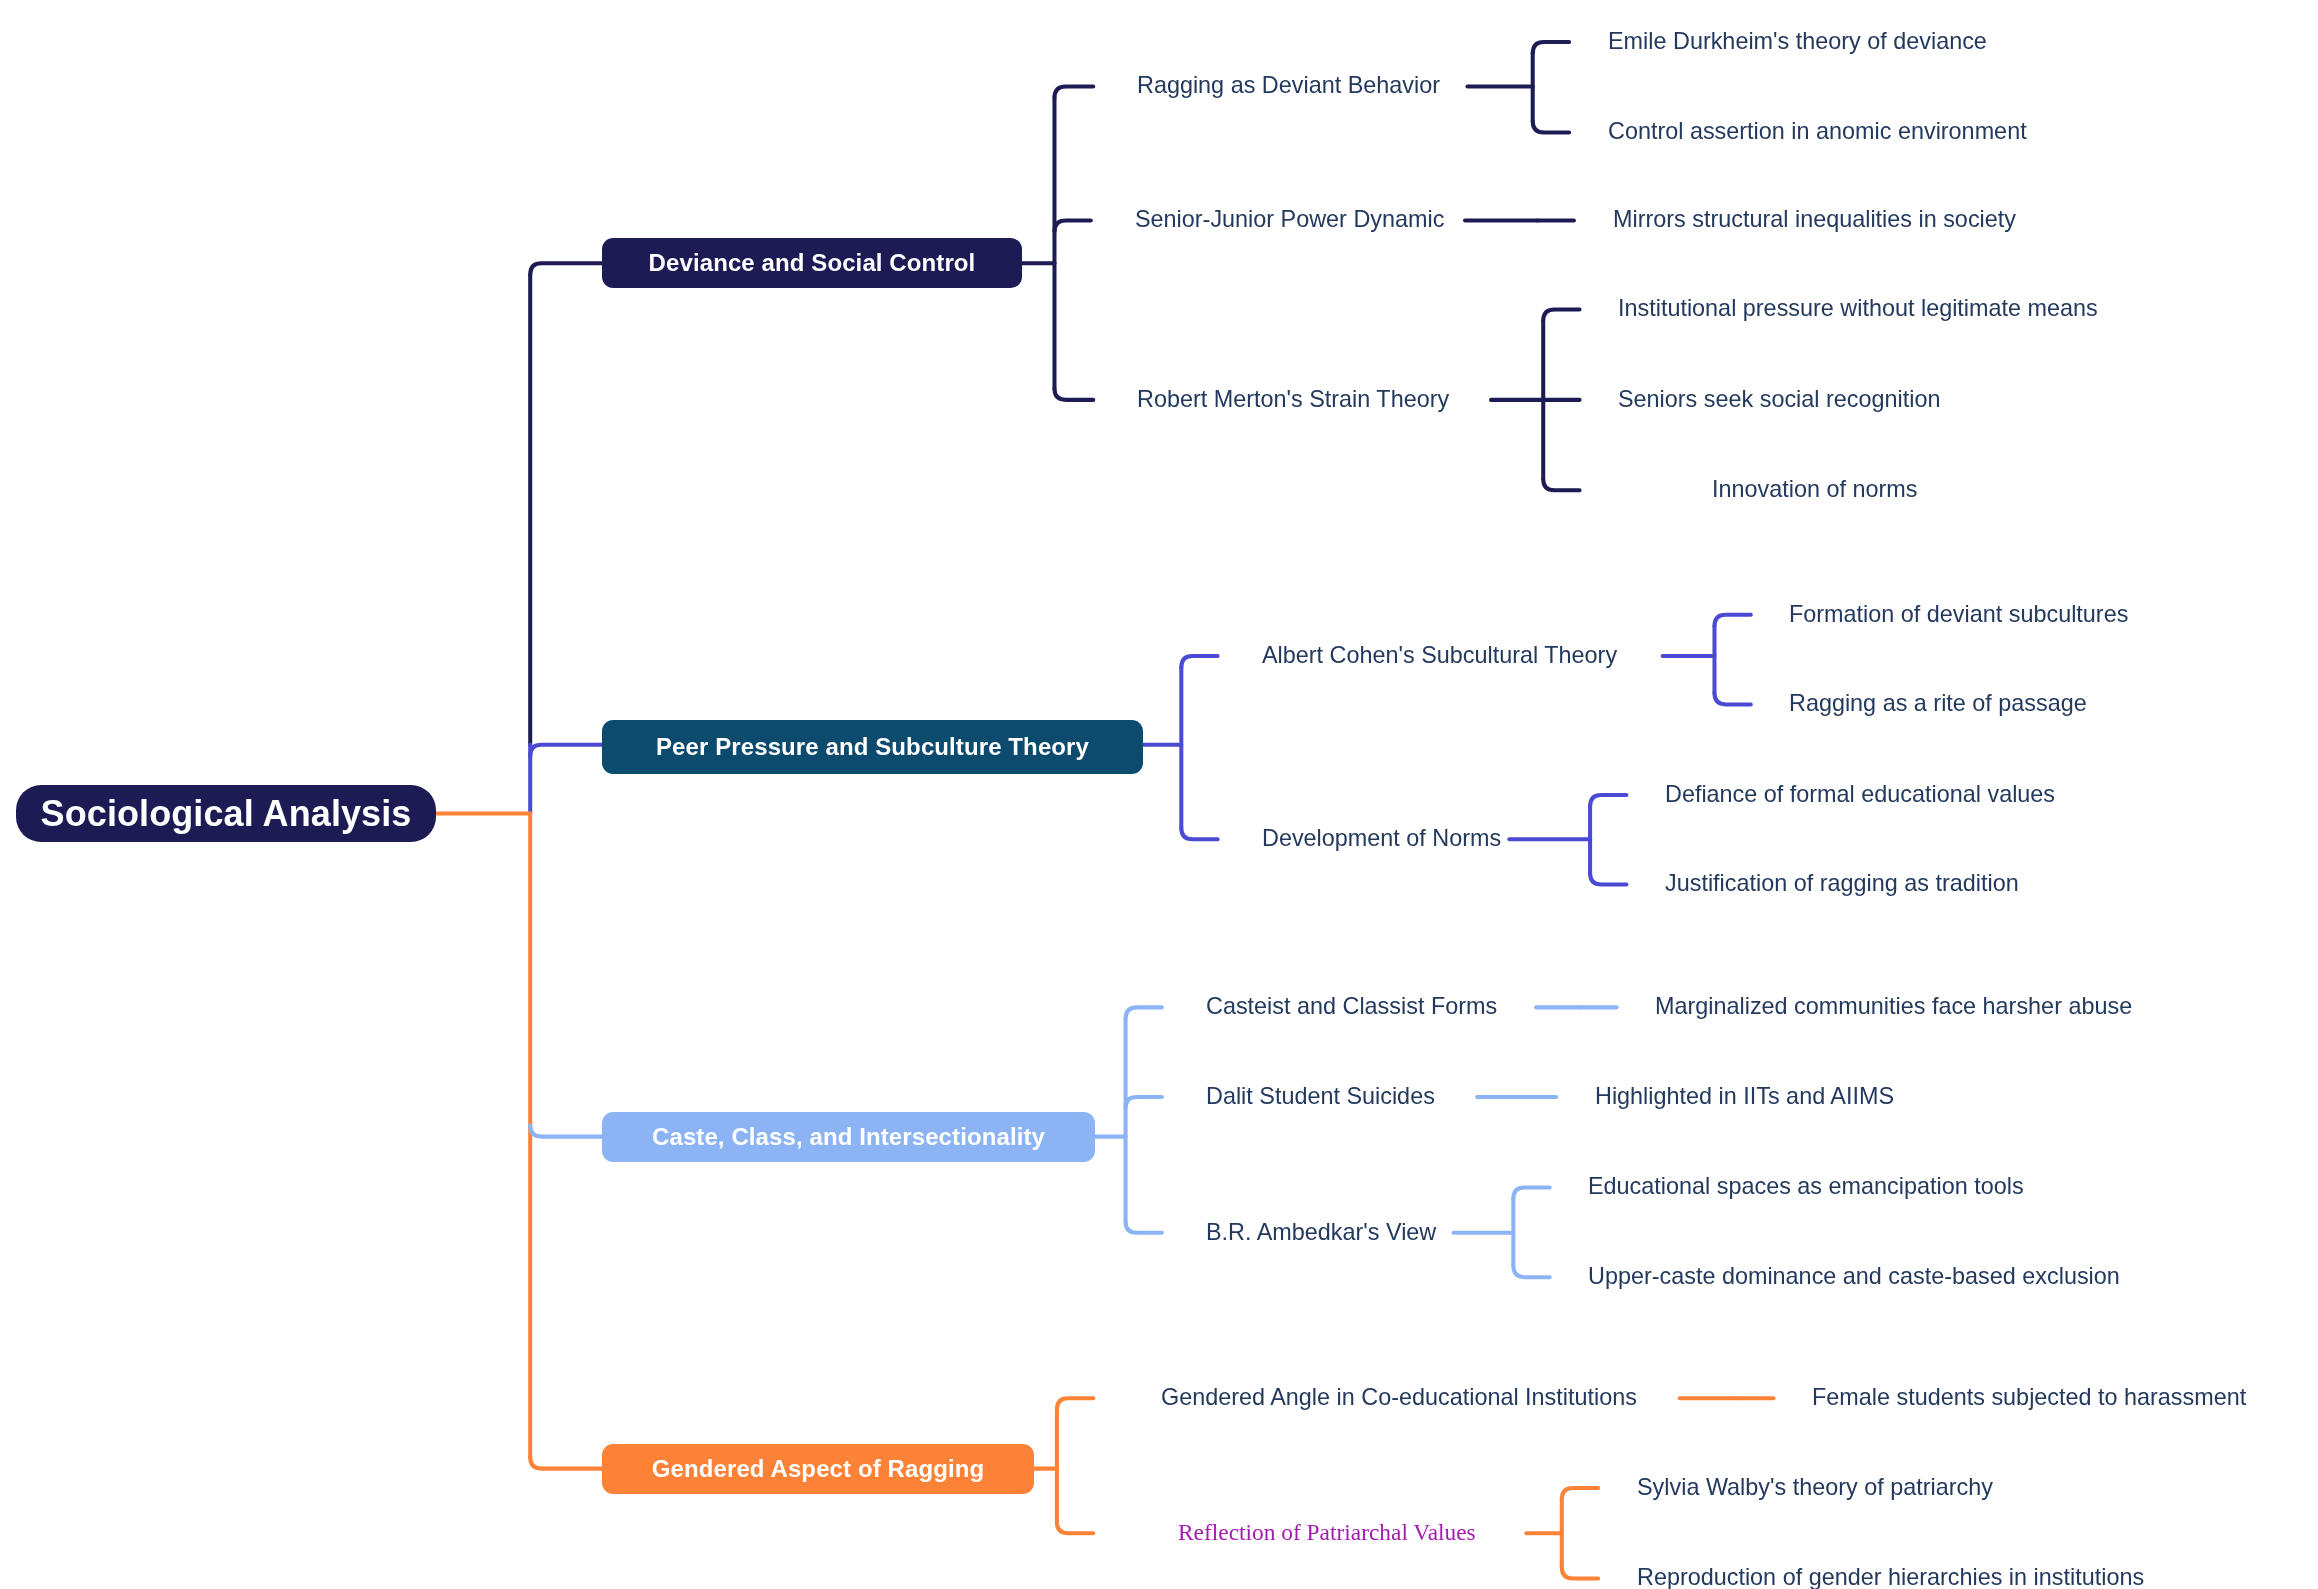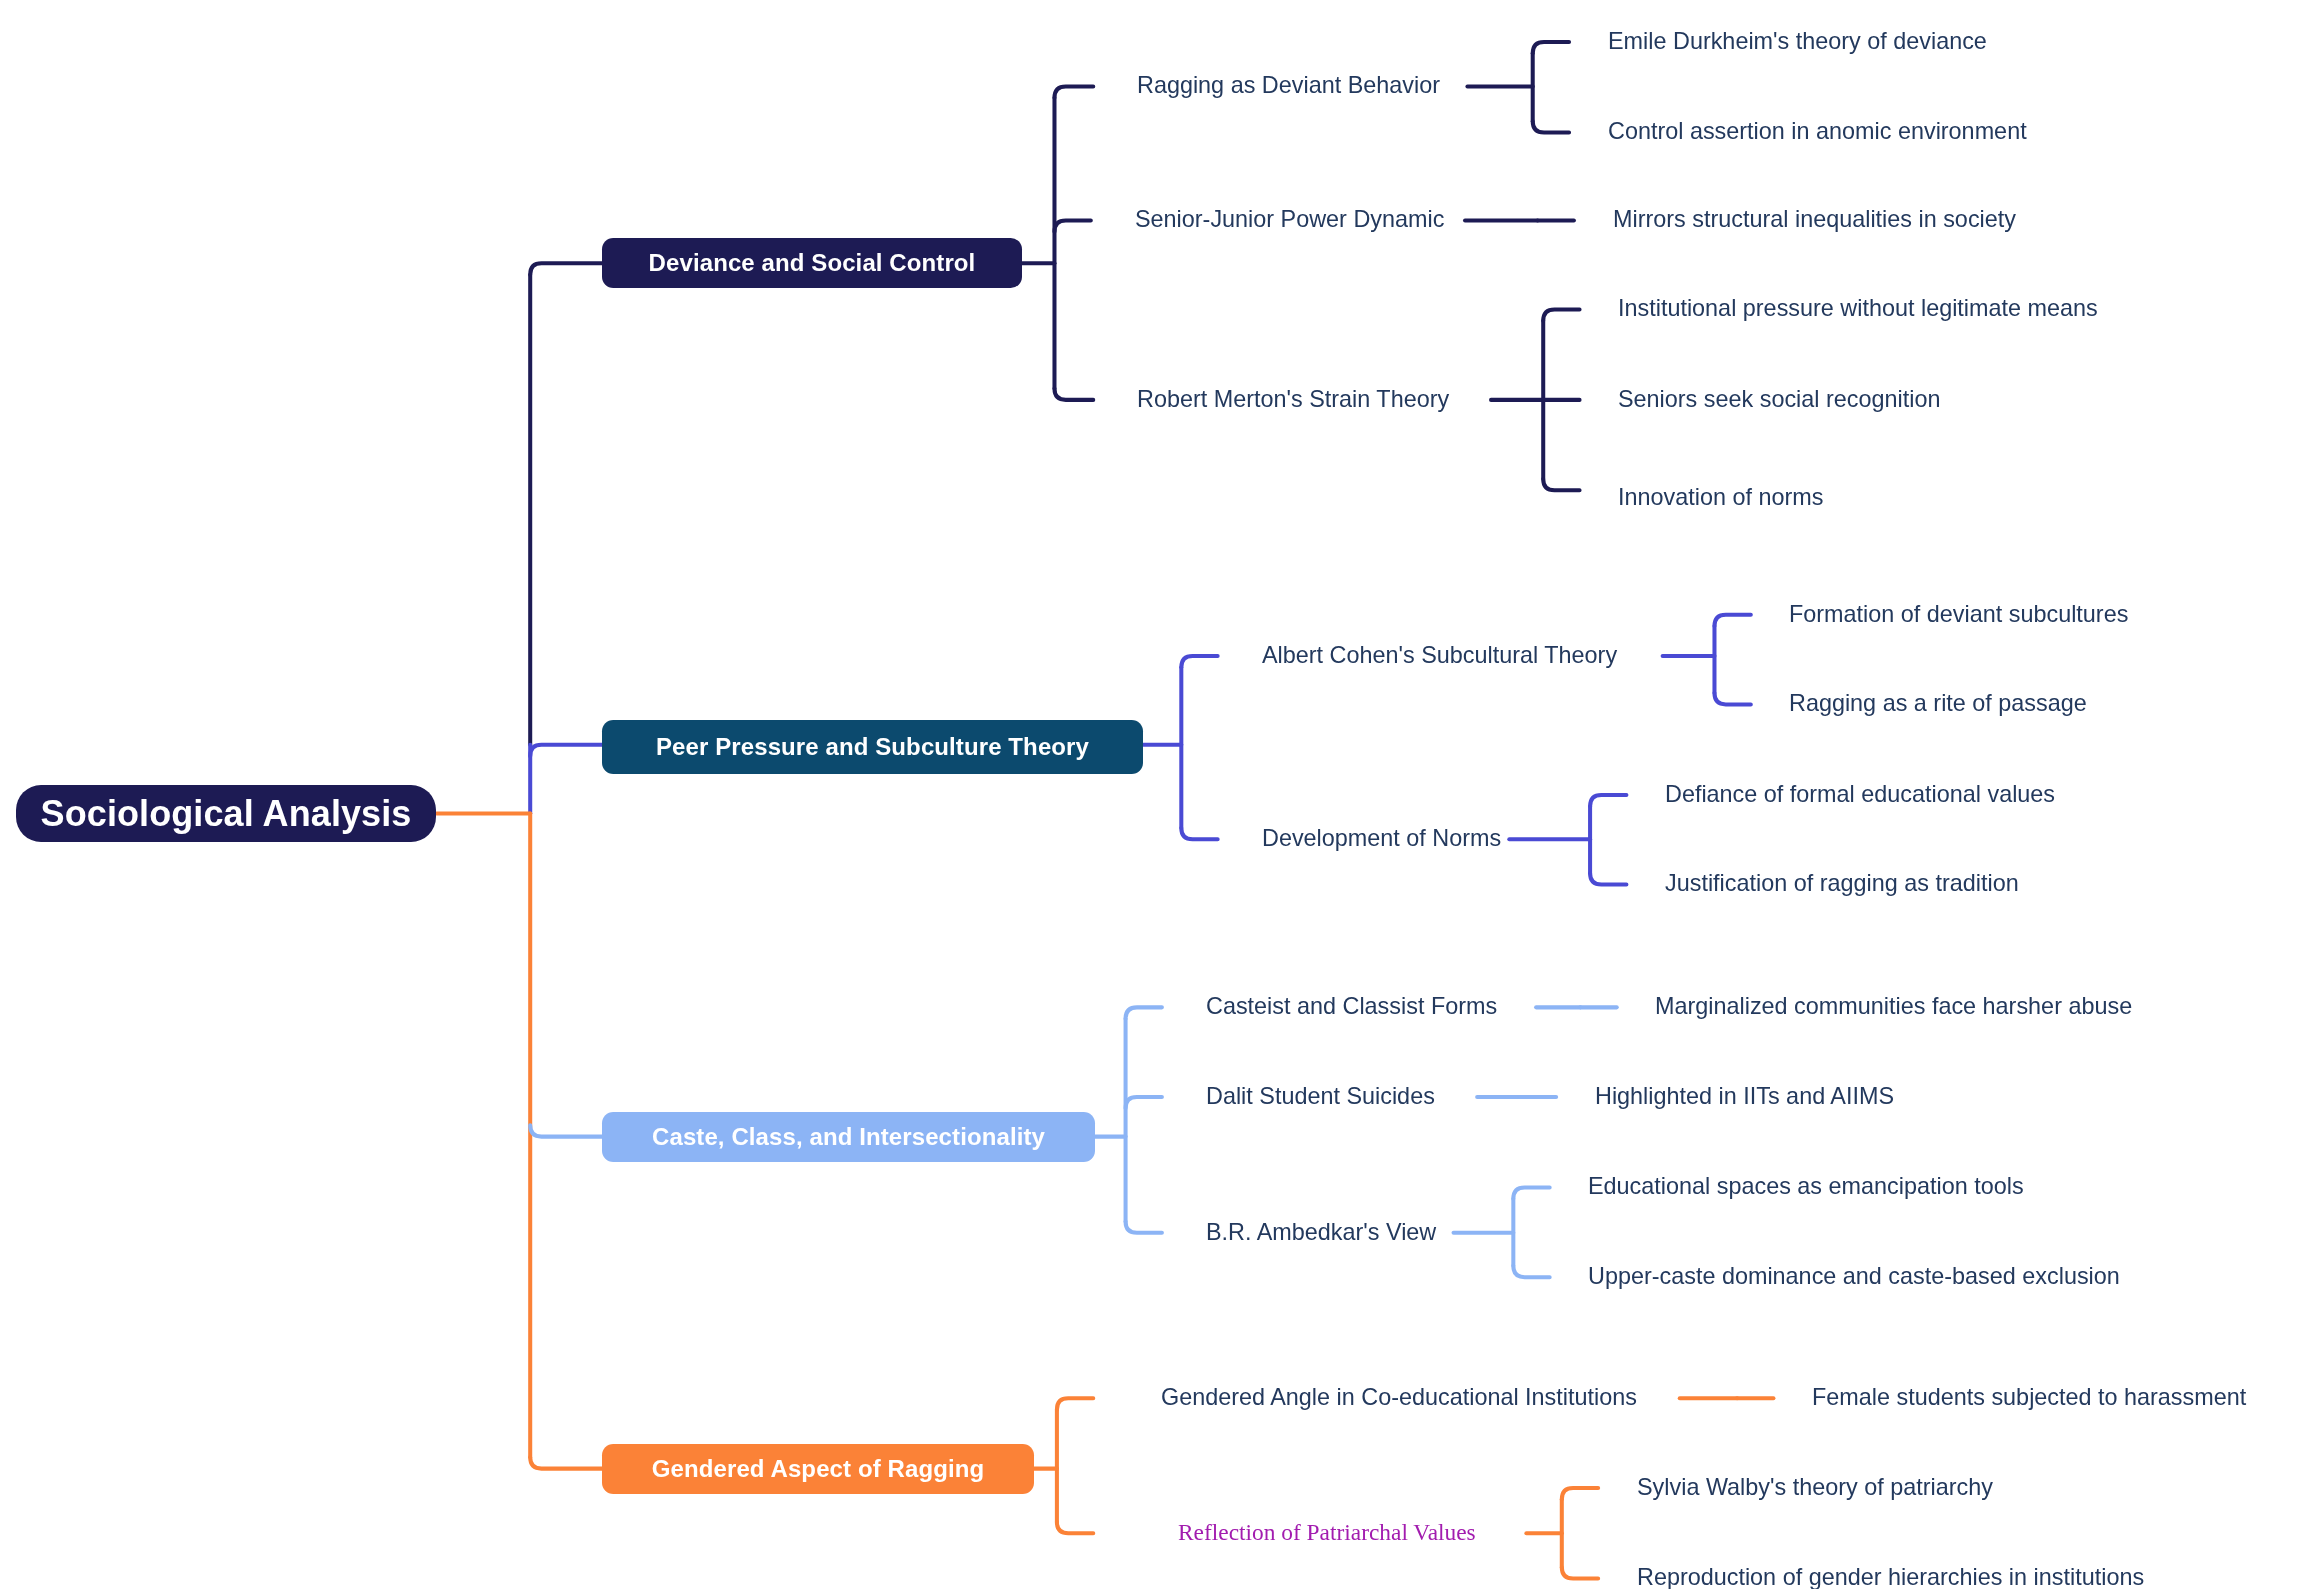--- a/index.html
+++ b/index.html
@@ -132,21 +132,21 @@
     <div class="node pill branch" style="color: rgb(255, 255, 255); background: rgb(140, 180, 245); left: 602px; top: 1112px; width: 493px; height: 50px;">Caste, Class, and Intersectionality</div>
     <div class="node pill branch" style="color: rgb(255, 255, 255); background: rgb(251, 130, 55); left: 602px; top: 1444px; width: 432px; height: 50px;">Gendered Aspect of Ragging</div>
     <div class="node leaf l2" style="color: rgb(35, 57, 93); left: 1137px; top: 70px; height: 32px;">Ragging as Deviant Behavior</div>
     <div class="node leaf l3" style="color: rgb(35, 57, 93); left: 1608px; top: 26px; height: 32px;">Emile Durkheim's theory of deviance</div>
     <div class="node leaf l3" style="color: rgb(35, 57, 93); left: 1608px; top: 116px; height: 32px;">Control assertion in anomic environment</div>
     <div class="node leaf l2" style="color: rgb(35, 57, 93); left: 1135px; top: 204px; height: 32px;">Senior-Junior Power Dynamic</div>
     <div class="node leaf l3" style="color: rgb(35, 57, 93); left: 1613px; top: 204px; height: 32px;">Mirrors structural inequalities in society</div>
     <div class="node leaf l2" style="color: rgb(35, 57, 93); left: 1137px; top: 384px; height: 32px;">Robert Merton's Strain Theory</div>
     <div class="node leaf l3" style="color: rgb(35, 57, 93); left: 1618px; top: 293px; height: 32px;">Institutional pressure without legitimate means</div>
     <div class="node leaf l3" style="color: rgb(35, 57, 93); left: 1618px; top: 384px; height: 32px;">Seniors seek social recognition</div>
-    <div class="node leaf l3" style="color: rgb(35, 57, 93); left: 1618px; top: 474px; height: 32px; margin-top: 8px;">Innovation of norms</div>
+    <div class="node leaf l3" style="color: rgb(35, 57, 93); left: 1712px; top: 474px; height: 32px;">Innovation of norms</div>
     <div class="node leaf l2" style="color: rgb(35, 57, 93); left: 1262px; top: 640px; height: 32px;">Albert Cohen's Subcultural Theory</div>
     <div class="node leaf l3" style="color: rgb(35, 57, 93); left: 1789px; top: 599px; height: 32px;">Formation of deviant subcultures</div>
     <div class="node leaf l3" style="color: rgb(35, 57, 93); left: 1789px; top: 688px; height: 32px;">Ragging as a rite of passage</div>
     <div class="node leaf l2" style="color: rgb(35, 57, 93); left: 1262px; top: 823px; height: 32px;">Development of Norms</div>
     <div class="node leaf l3" style="color: rgb(35, 57, 93); left: 1665px; top: 779px; height: 32px;">Defiance of formal educational values</div>
     <div class="node leaf l3" style="color: rgb(35, 57, 93); left: 1665px; top: 868px; height: 32px;">Justification of ragging as tradition</div>
     <div class="node leaf l2" style="color: rgb(35, 57, 93); left: 1206px; top: 991px; height: 32px;">Casteist and Classist Forms</div>
     <div class="node leaf l3" style="color: rgb(35, 57, 93); left: 1655px; top: 991px; height: 32px;">Marginalized communities face harsher abuse</div>
     <div class="node leaf l2" style="color: rgb(35, 57, 93); left: 1206px; top: 1081px; height: 32px;">Dalit Student Suicides</div>
     <div class="node leaf l3" style="color: rgb(35, 57, 93); left: 1595px; top: 1081px; height: 32px;">Highlighted in IITs and AIIMS</div>

